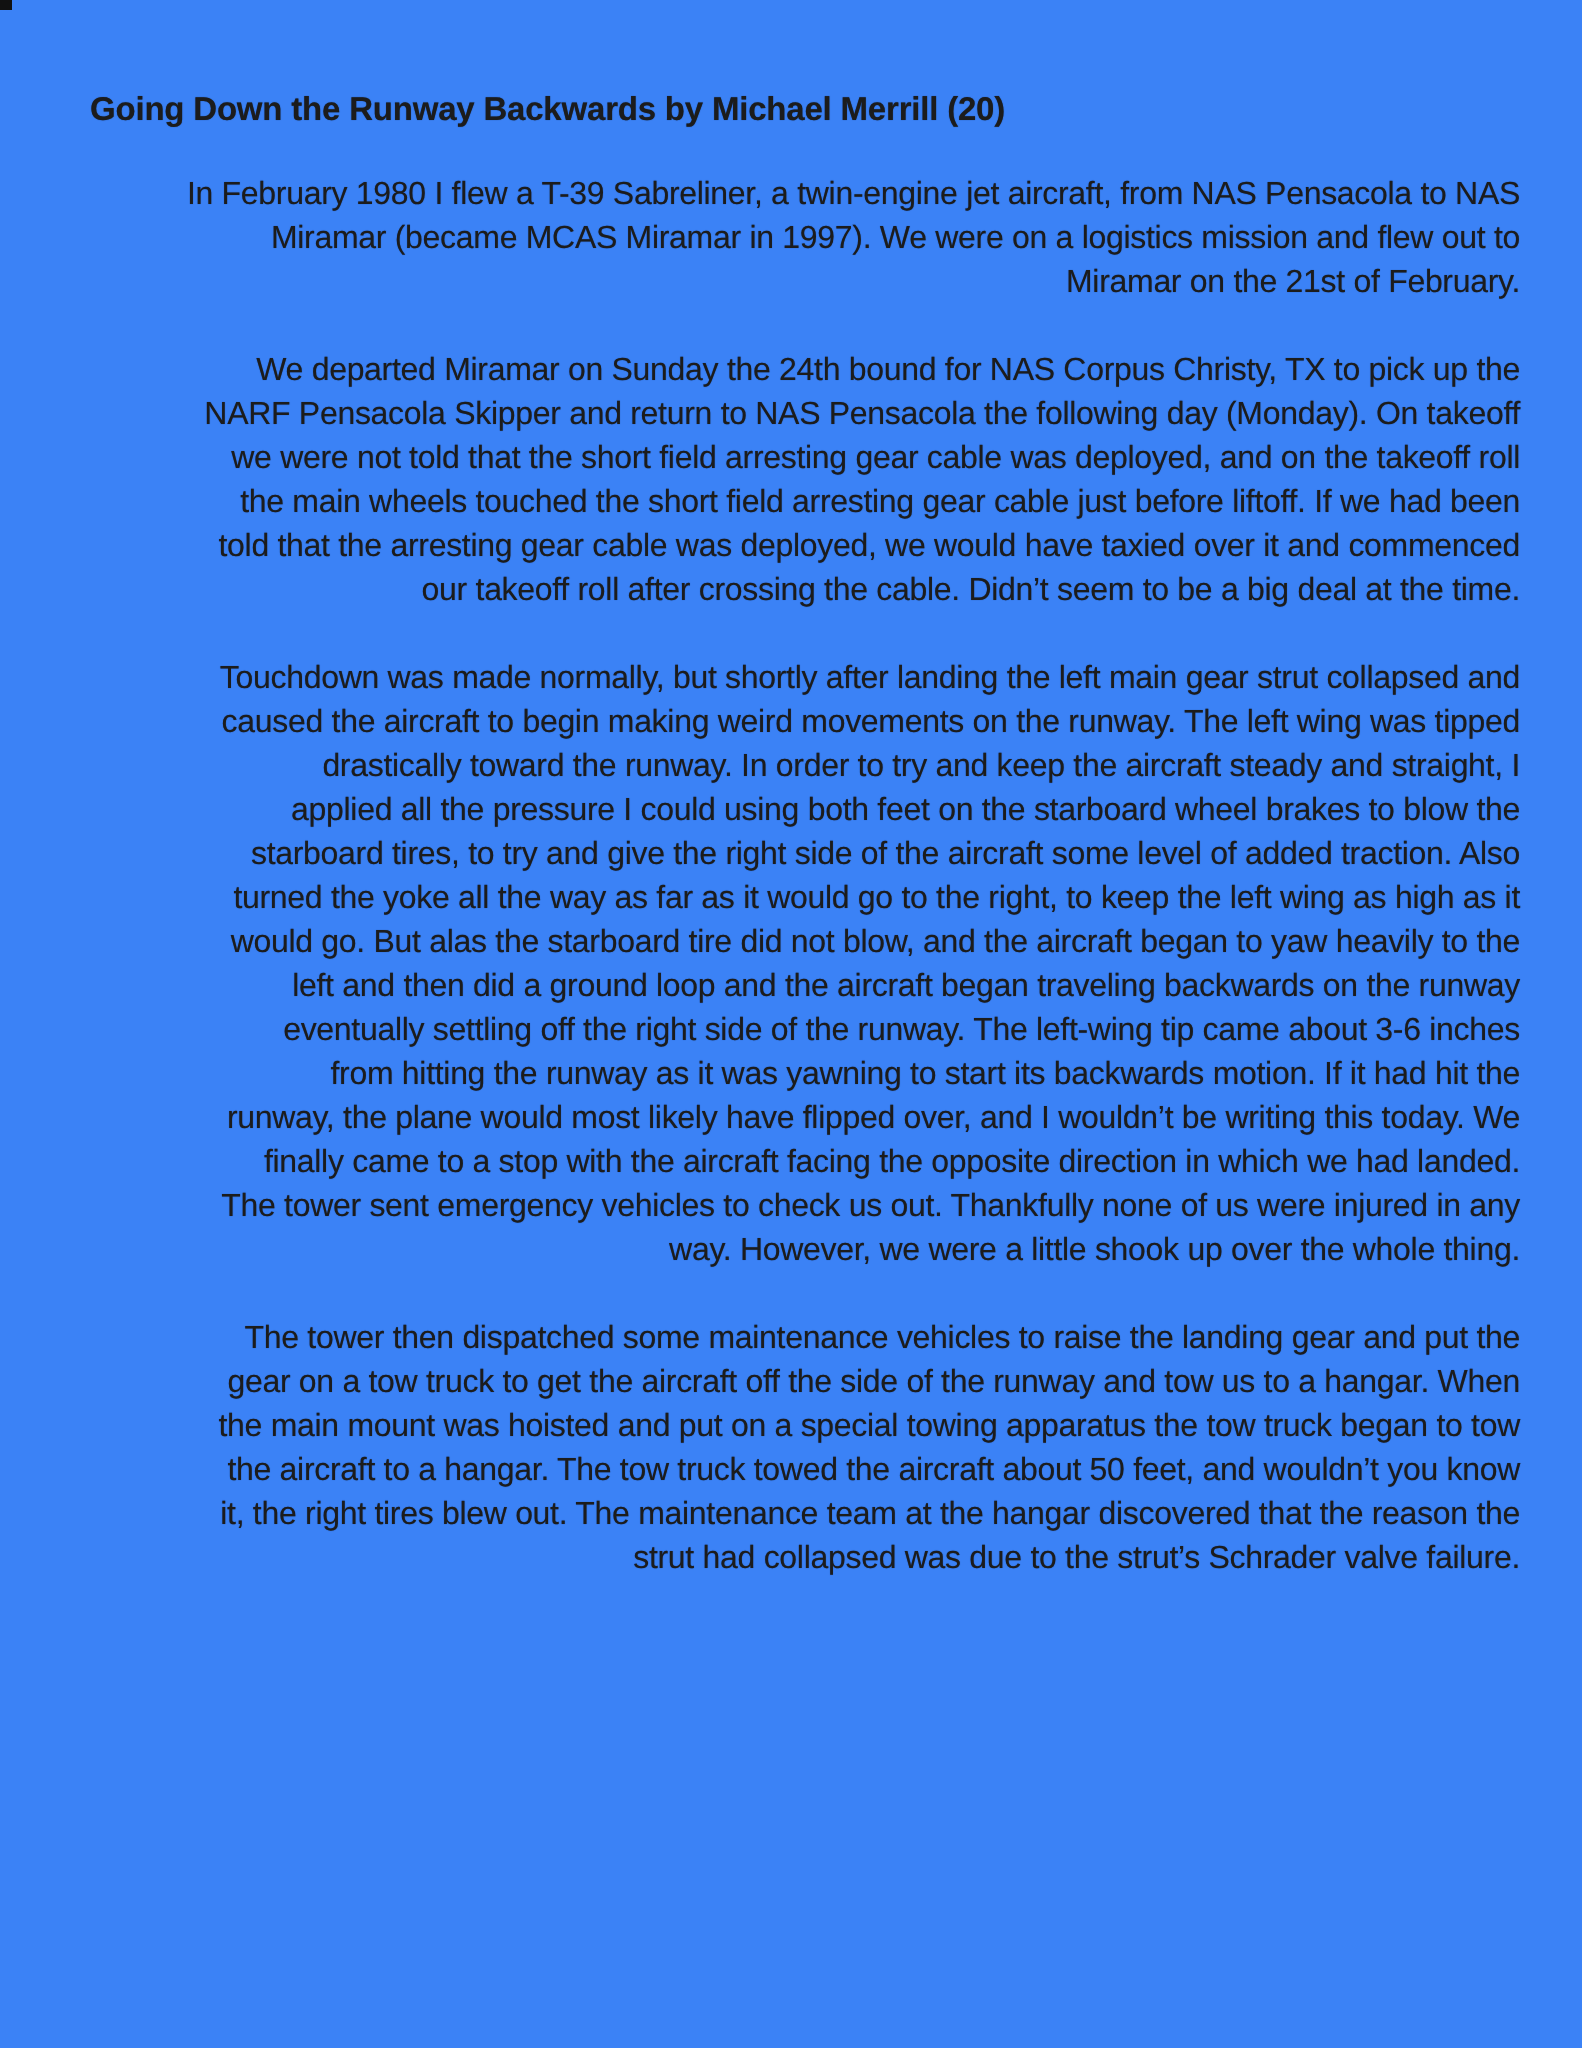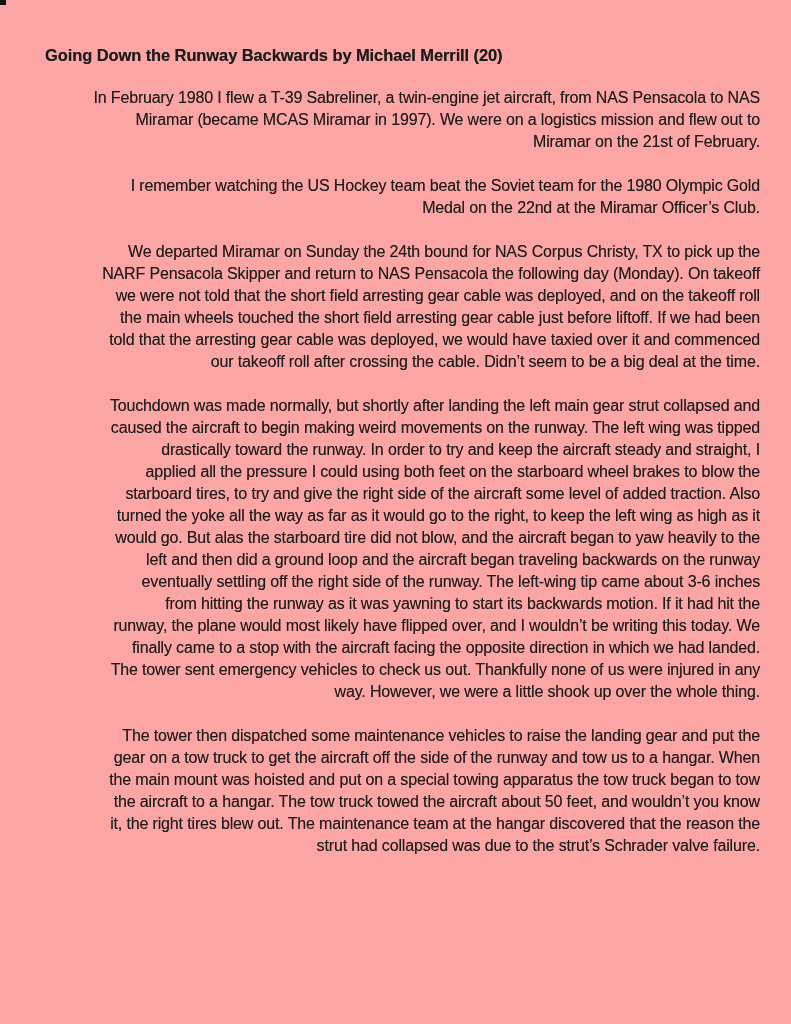--- a/index.html
+++ b/index.html
@@ -4,21 +4,21 @@
 <style>
   html, body {
     margin: 0;
     padding: 0;
     background: #ffffff;
   }
   .page {
     position: relative;
     width: 791px;
     height: 1024px;
-    background: #fca5a5;
+    background: #3b82f6;
     overflow: hidden;
     font-family: "Liberation Sans", sans-serif;
     color: #1c1c1c;
   }
   .corner-artifact {
     position: absolute;
     top: 0;
     left: 0;
     width: 6px;
     height: 5px;
@@ -52,22 +52,20 @@
 </head>
 <body>
 
 <div class="page">
   <div class="corner-artifact"></div>
   <div class="content">
     <h1 class="doc-title">Going Down the Runway Backwards by Michael Merrill (20)</h1>
     <p class="para">In February 1980 I flew a T-39 Sabreliner, a twin-engine jet aircraft, from NAS Pensacola to NAS
 Miramar (became MCAS Miramar in 1997). We were on a logistics mission and flew out to
 Miramar on the 21st of February.</p>
-    <p class="para">I remember watching the US Hockey team beat the Soviet team for the 1980 Olympic Gold
-Medal on the 22nd at the Miramar Officer’s Club.</p>
     <p class="para">We departed Miramar on Sunday the 24th bound for NAS Corpus Christy, TX to pick up the
 NARF Pensacola Skipper and return to NAS Pensacola the following day (Monday). On takeoff
 we were not told that the short field arresting gear cable was deployed, and on the takeoff roll
 the main wheels touched the short field arresting gear cable just before liftoff. If we had been
 told that the arresting gear cable was deployed, we would have taxied over it and commenced
 our takeoff roll after crossing the cable. Didn’t seem to be a big deal at the time.</p>
     <p class="para">Touchdown was made normally, but shortly after landing the left main gear strut collapsed and
 caused the aircraft to begin making weird movements on the runway. The left wing was tipped
 drastically toward the runway. In order to try and keep the aircraft steady and straight, I
 applied all the pressure I could using both feet on the starboard wheel brakes to blow the

